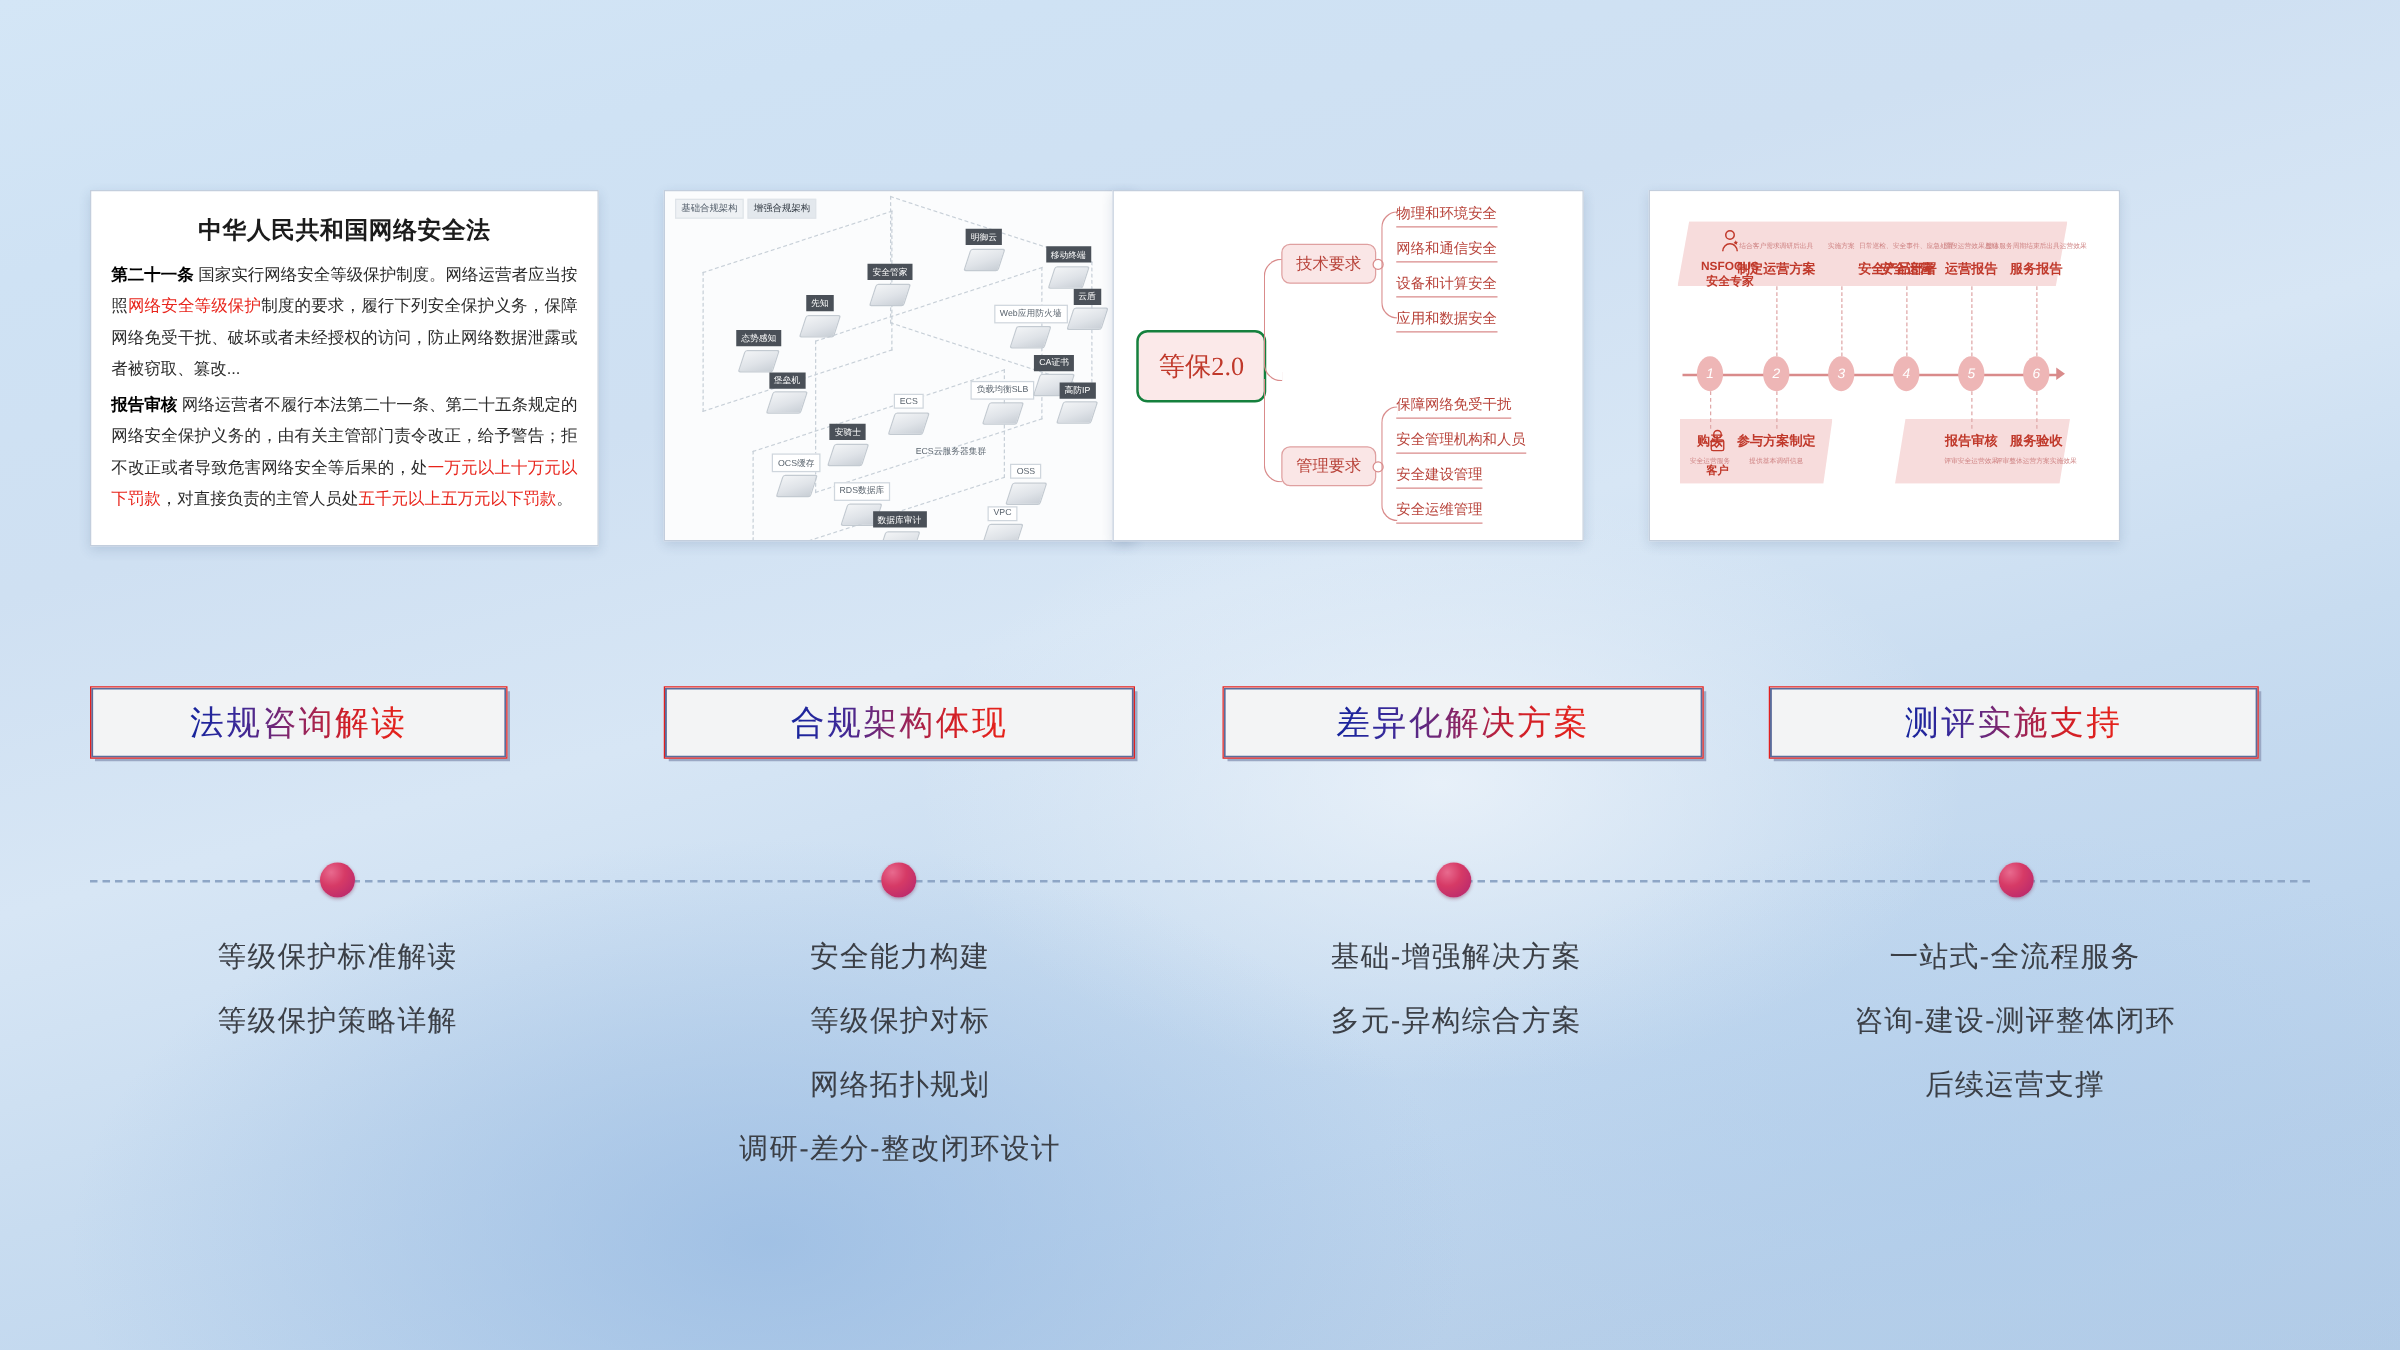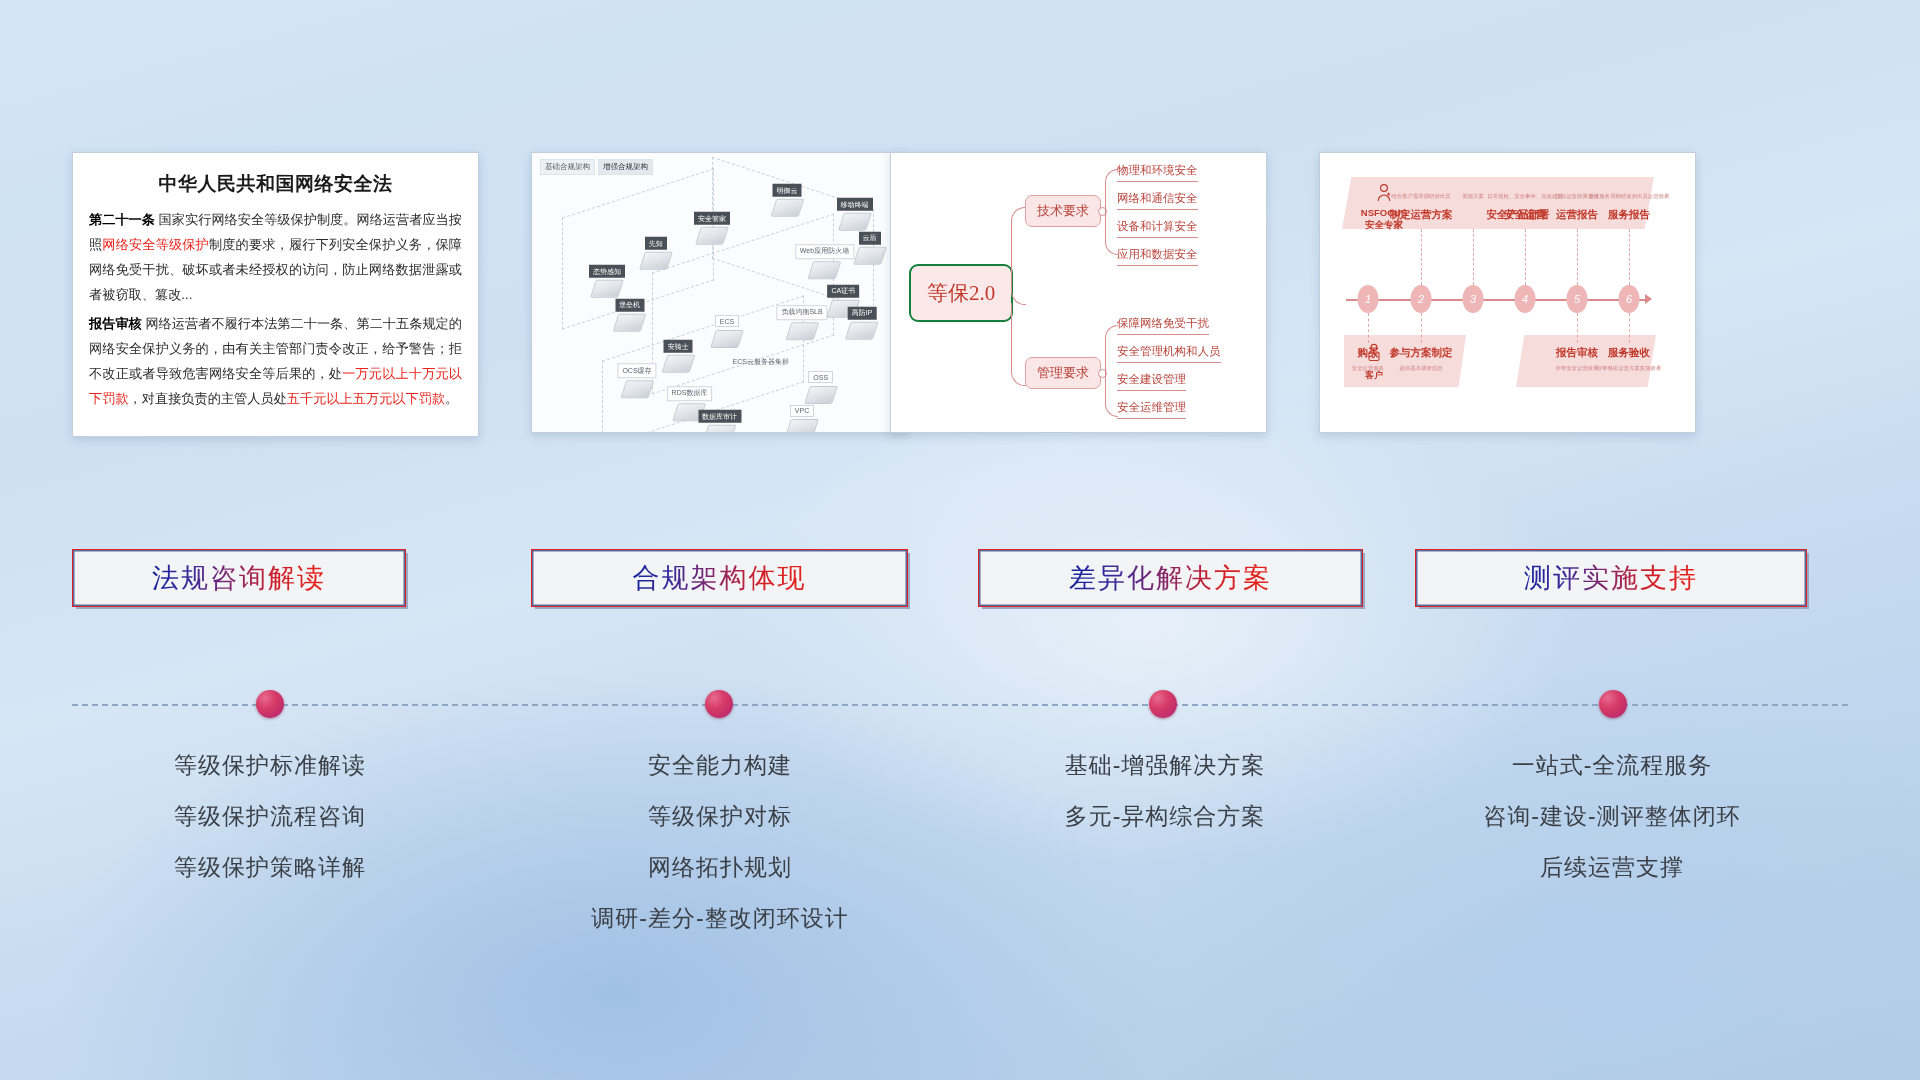--- a/index.html
+++ b/index.html
@@ -265,21 +265,20 @@
   <div class="rail"></div>
   <div class="raildot" style="left:270px;"></div>
   <div class="raildot" style="left:719px;"></div>
   <div class="raildot" style="left:1163px;"></div>
   <div class="raildot" style="left:1613px;"></div>
 </div>
 
 <div class="lists">
   <div class="col" style="left:90px;width:360px;">
     <div class="li">等级保护标准解读</div>
-    <div class="li">等级保护流程咨询</div>
     <div class="li">等级保护策略详解</div>
   </div>
   <div class="col" style="left:540px;width:360px;">
     <div class="li">安全能力构建</div>
     <div class="li">等级保护对标</div>
     <div class="li">网络拓扑规划</div>
     <div class="li">调研-差分-整改闭环设计</div>
   </div>
   <div class="col" style="left:985px;width:360px;">
     <div class="li">基础-增强解决方案</div>

